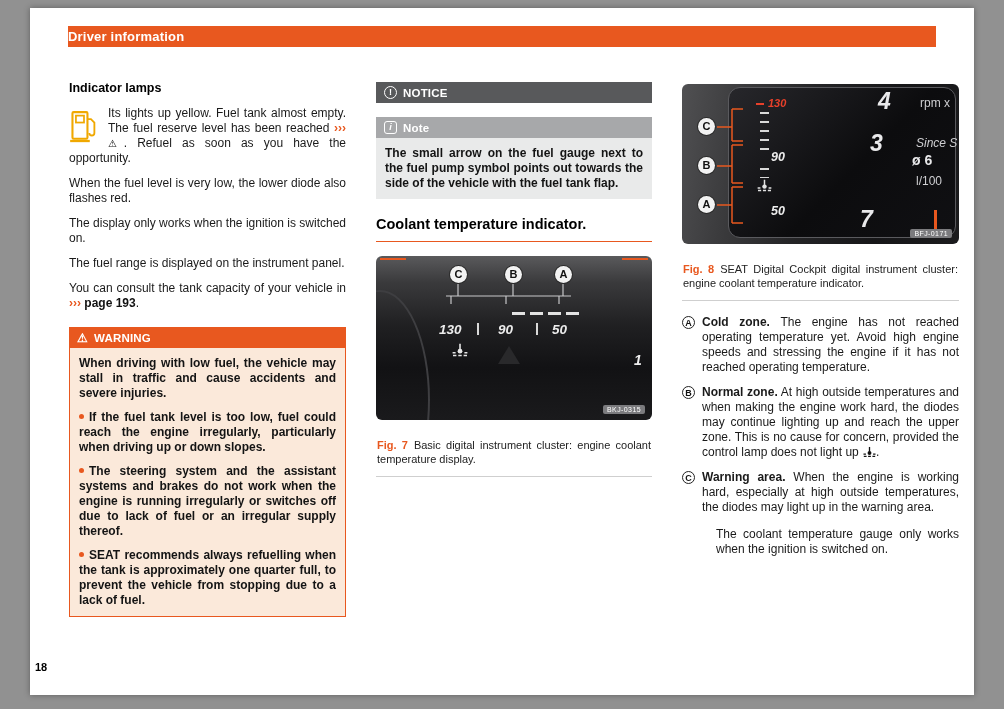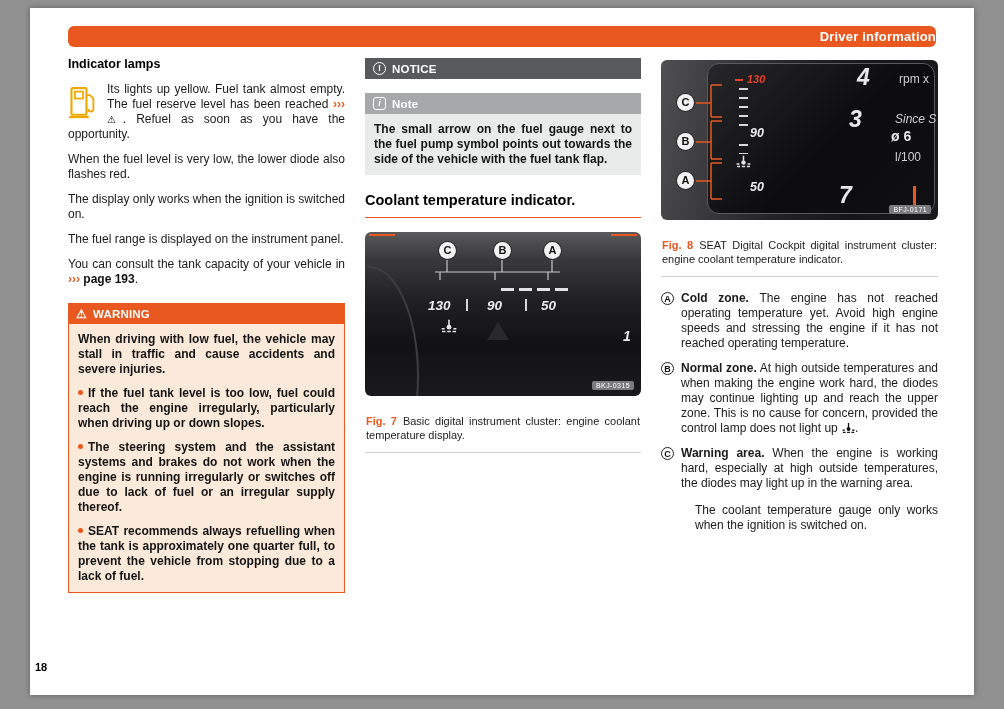--- a/index.html
+++ b/index.html
@@ -2,23 +2,23 @@
 <html><head>
 <meta charset="utf-8">
 <style>
   * { margin:0; padding:0; box-sizing:border-box; }
   html,body { width:1004px; height:709px; }
   body { background:#919191; font-family:"Liberation Sans", sans-serif; position:relative; overflow:hidden; }
 
   .page { position:absolute; left:30px; top:8px; width:944px; height:687px; background:#ffffff; box-shadow:0 0 6px rgba(0,0,0,.35); }
 
   .titlebar { position:absolute; left:38px; top:18px; width:868px; height:21px; background:#e8581f; color:#fff;
-              font-size:13px; font-weight:bold; display:flex; align-items:center; justify-content:flex-end; letter-spacing:.2px;border-radius:6px; }
-
-  .columns { position:absolute; left:39px; top:44px; width:868px; display:flex; gap:20px;justify-content:center; }
+              font-size:13px; font-weight:bold; display:flex; align-items:center; justify-content:flex-start; letter-spacing:.2px; }
+
+  .columns { position:absolute; left:39px; top:68px; width:868px; display:flex; gap:30px; }
   .col { flex:0 0 277px; width:277px; }
   .col.mid { flex:0 0 276px; width:276px; }
 
   .h-sub { font-size:12.5px; font-weight:bold; color:#000; margin:5px 0 11px; }
   p.body { font-size:12px; line-height:15px; color:#1a1a1a; text-align:justify; margin-bottom:10px; }
   .xref { color:#e8581f; font-weight:bold; }
   .refpage { font-weight:bold; color:#111; }
   .wg { font-size:10px; color:#111; }
 
   .fuel-icon { float:left; width:30px; height:38px; margin:1px 9px 2px 0; color:#f0a800; }

